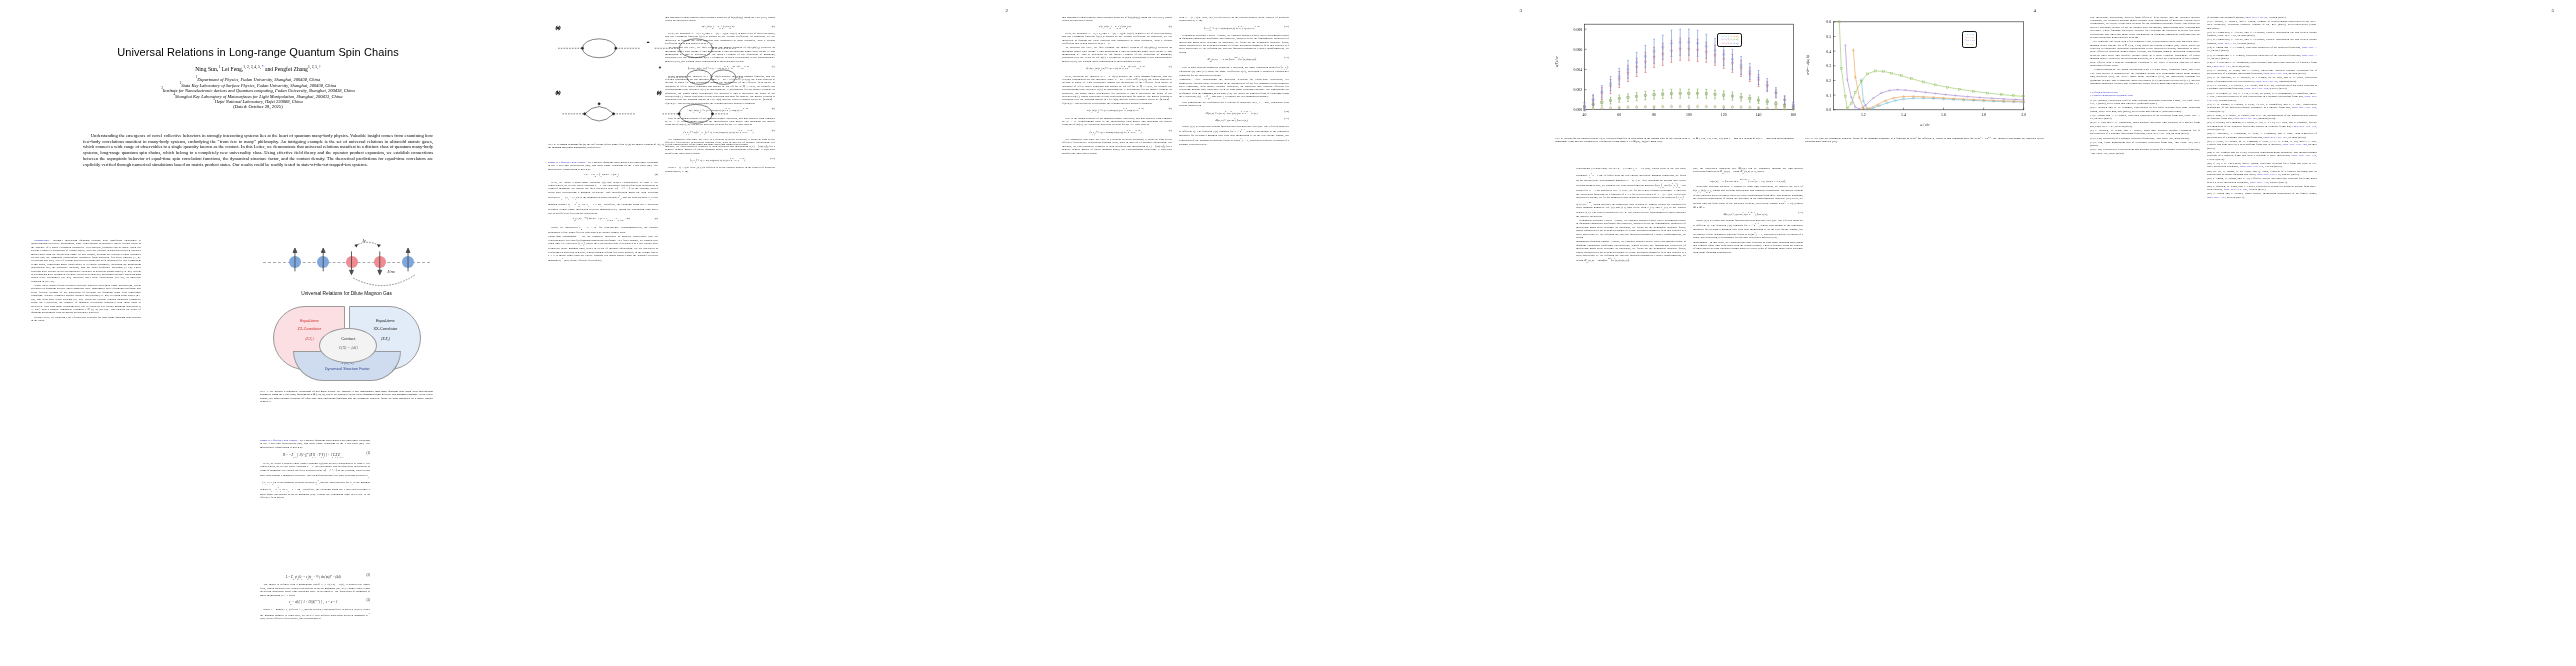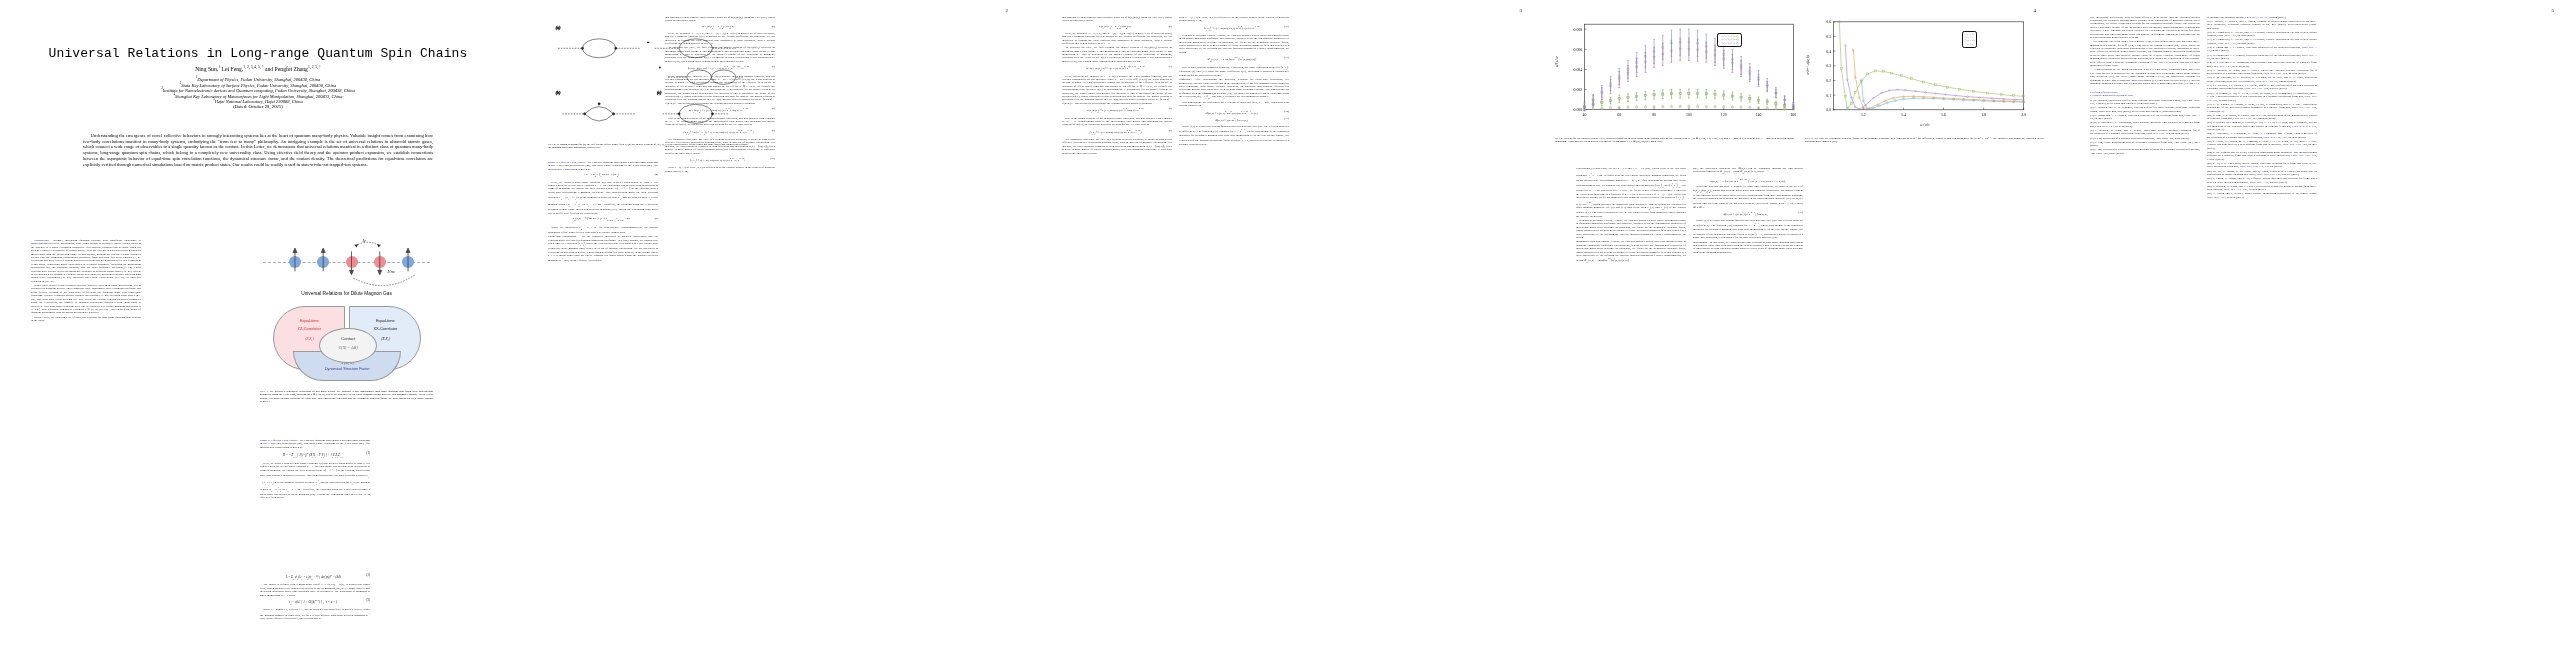--- a/index.html
+++ b/index.html
@@ -8,21 +8,21 @@
   
   #p1{left:0;width:516px;}
   #p2{left:516px;width:514px;}
   #p3{left:1030px;width:514px;}
   #p4{left:1544px;width:514px;}
   #p5{left:2058px;width:518px;}
 
   .pagenum{position:absolute;right:22px;top:7.8px;font-size:5px;color:#111;}
 
   .title{position:absolute;left:0;width:100%;top:46px;text-align:center;
-    font-size:13px;font-family:Liberation Mono, monospace;color:#000;letter-spacing:0.1px;}
+    font-size:11px;font-family:Liberation Sans, sans-serif;color:#000;letter-spacing:0.1px;}
   .authors{position:absolute;left:0;width:100%;top:65px;text-align:center;font-size:5.7px;}
   .authors sup{font-size:3.7px;}
   .authors .star{color:#2020c0;}
   .affil{position:absolute;left:0;width:100%;text-align:center;font-size:4.5px;font-style:italic;line-height:5.3px;}
   .affil sup{font-size:3.1px;font-style:normal;}
   .dated{position:absolute;left:0;width:100%;text-align:center;font-size:4.7px;}
 
   .abstract{position:absolute;left:83px;width:350px;font-size:4.6px;line-height:5.7px;
     text-align:justify;color:#000;}
   .abstract .ind{display:inline-block;width:7.8px;}

